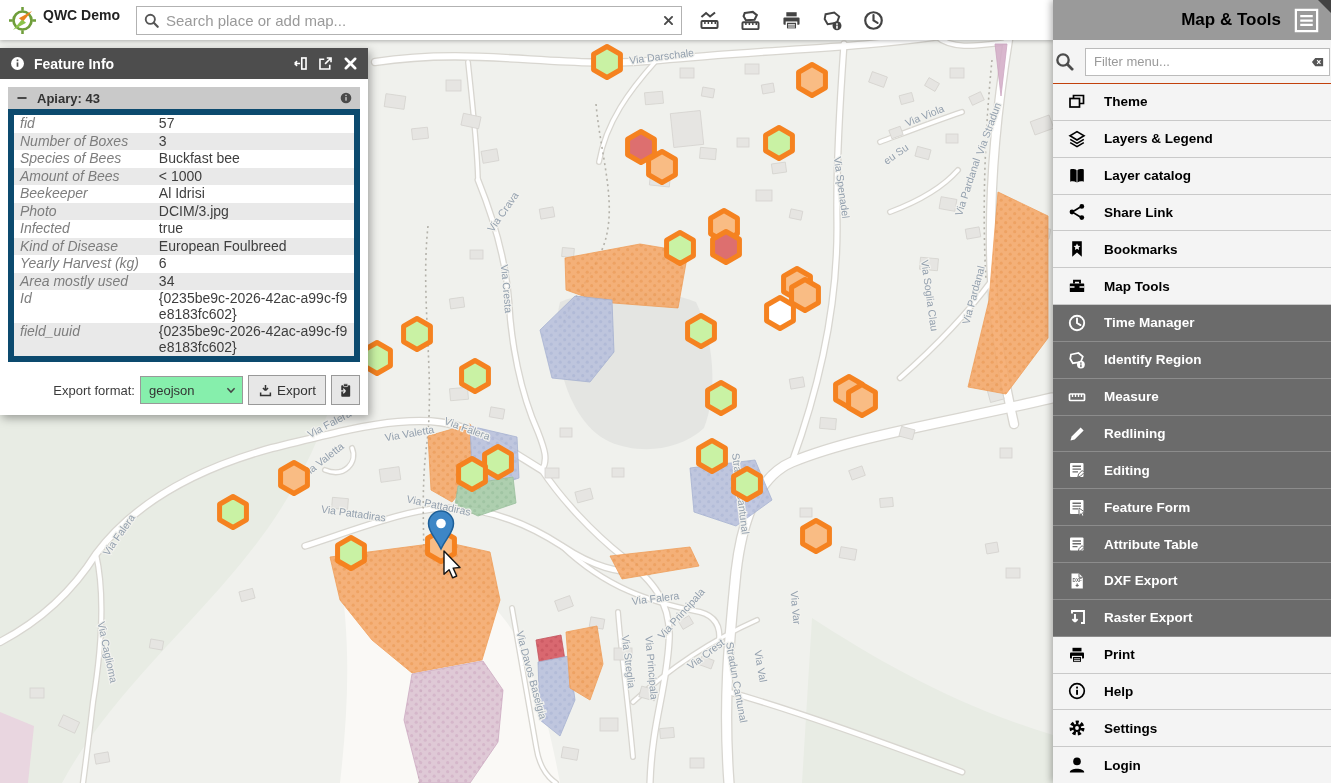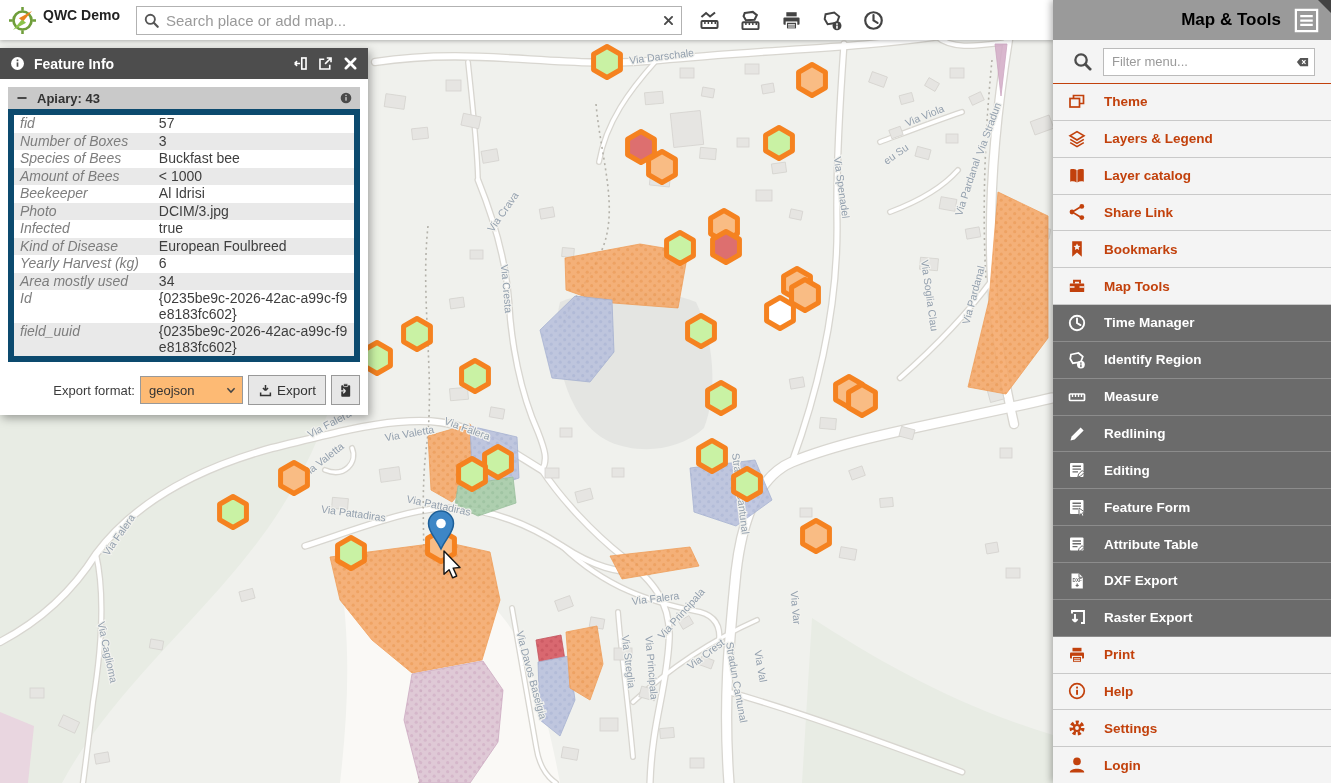--- a/index.html
+++ b/index.html
@@ -31,46 +31,46 @@
   .section-header{background:#c9c9c9;height:22px;display:flex;align-items:center;gap:8px;
                   padding:0 7px;color:#333;font-weight:bold;font-size:13px;--bg:#c9c9c9;cursor:pointer}
   .section-header .grow{flex:1}
   .attr-table{width:100%;border-collapse:collapse;border:6px solid #0c4a6e;font-size:14px}
   .attr-table td{padding:1px 6px;vertical-align:top;line-height:15.5px}
   .attr-table td.k{font-style:italic;color:#7d7d7d;width:41%}
   .attr-table td.v{color:#3e3e3e;word-break:break-all}
   .attr-table tr:nth-child(even){background:#e9e9e9}
   .export-row{display:flex;justify-content:flex-end;align-items:center;gap:5px;margin-top:13px;
               font-size:13px;color:#3c3c3c;--bg:#e7e7e7}
-  .fake-select{height:26px;border:1px solid #999;background:#fdba74;display:flex;align-items:center;
+  .fake-select{height:26px;border:1px solid #999;background:#86efac;display:flex;align-items:center;
                gap:8px;padding:0 5px 0 8px;font-size:13px;color:#333;width:88px;
                justify-content:space-between;cursor:pointer}
   .btn{height:28px;border:1px solid #999;background:#e7e7e7;display:flex;align-items:center;
        gap:4px;padding:0 9px;font-size:13.5px;color:#333;cursor:pointer}
   .btn.sq{padding:0 5px}
   
   #sidebar{position:absolute;right:0;top:0;width:278px;height:783px;background:#f4f4f4;
            box-shadow:-2px 0 7px rgba(0,0,0,.3);z-index:6}
   .sb-header{height:40px;background:#9a9a9a;display:flex;align-items:center;justify-content:flex-end;
              gap:13px;padding:0 12px;position:relative}
   .sb-title{color:#000000;font-weight:bold;font-size:17px}
   .sb-burger{color:#fff;display:flex;cursor:pointer}
   .sb-corner{position:absolute;right:0;top:0;width:0;height:0;
              border-left:13px solid transparent;border-top:13px solid #424242}
-  .sb-filter{height:43px;display:flex;align-items:center;gap:10px;padding:0 19px;
+  .sb-filter{height:43px;display:flex;align-items:center;gap:10px;padding:0 1px;
              border-bottom:4px solid #c2410c;color:#4c4c4c}
   .sb-filter .f-wrap{position:relative;flex:1;display:flex}
   .sb-filter input{flex:1;height:26px;border:1px solid #bbb;padding:0 26px 0 8px;font-size:13px;
                    color:#444;outline:0;font-family:"Liberation Sans",sans-serif;min-width:0}
   .sb-filter input::placeholder{color:#9a9a9a}
   .f-clear{position:absolute;right:5px;top:50%;transform:translateY(-50%);color:#555;display:flex;
            cursor:pointer;--bg:#fff}
   #menu{position:absolute;top:84px;bottom:0;left:0;right:0;display:flex;flex-direction:column}
   .mi{flex:1;display:flex;align-items:center;gap:17px;padding-left:14px;font-size:13.5px;
-      font-weight:bold;color:#c2410c;border-bottom:1px solid #c9c9c9;background:#f4f4f4;
+      font-weight:bold;color:#000000;border-bottom:1px solid #c9c9c9;background:#f4f4f4;
       cursor:pointer;--bg:#f4f4f4}
   .mi.dark{background:#6b6b6b;color:#fff;border-bottom-color:#8c8c8c;--bg:#6b6b6b}
   .mi:last-child{border-bottom:0}
   .ic{width:20px;height:20px;display:flex;flex:0 0 20px}
 </style>
 </head>
 <body>
 
 <div id="stage">
 

